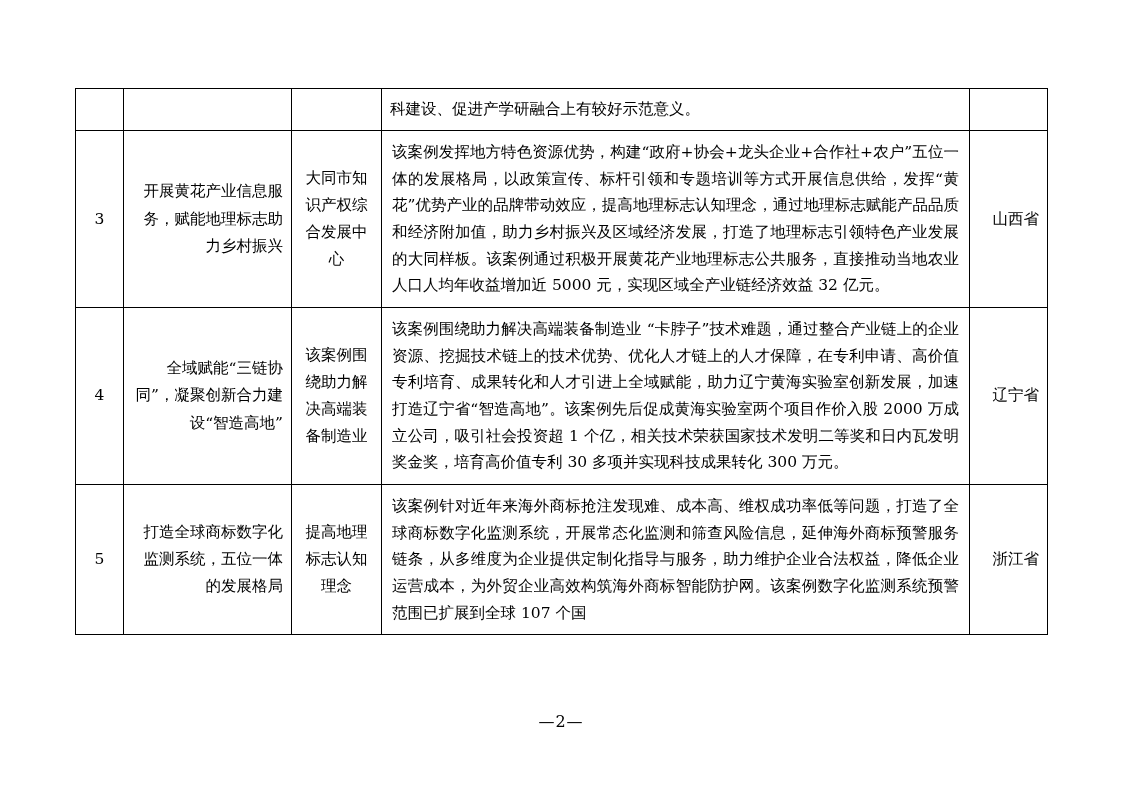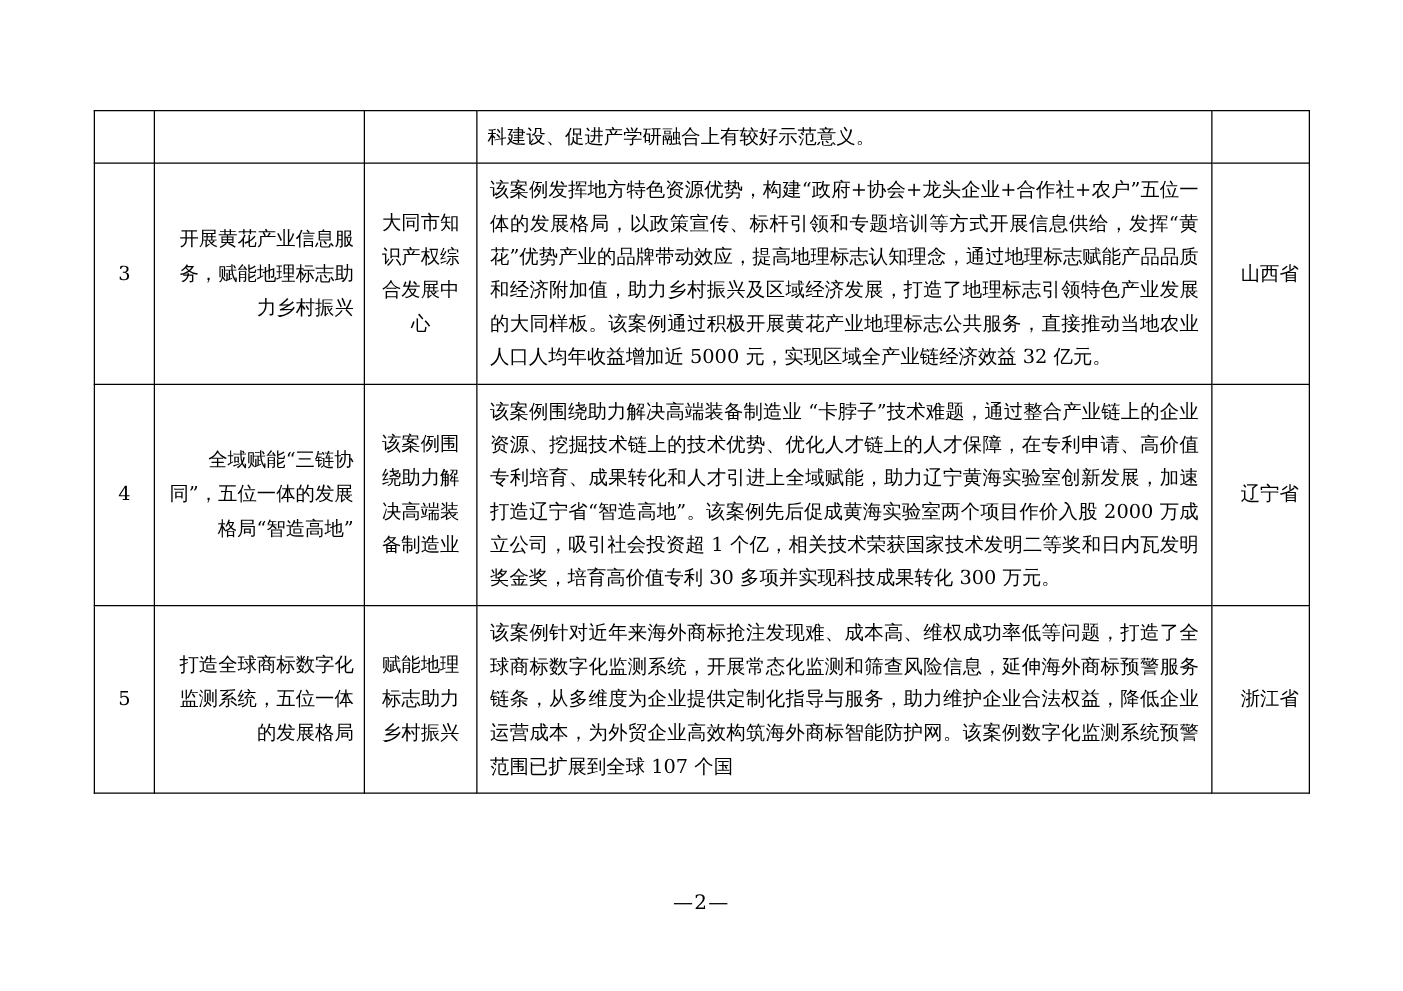--- a/index.html
+++ b/index.html
@@ -114,30 +114,30 @@
       <tr>
         <td class="num">3</td>
         <td class="title">开展黄花产业信息服务，赋能地理标志助力乡村振兴</td>
         <td class="unit">大同市知识产权综合发展中心</td>
         <td class="body">该案例发挥地方特色资源优势，构建“政府+协会+龙头企业+合作社+农户”五位一体的发展格局，以政策宣传、标杆引领和专题培训等方式开展信息供给，发挥“黄花”优势产业的品牌带动效应，提高地理标志认知理念，通过地理标志赋能产品品质和经济附加值，助力乡村振兴及区域经济发展，打造了地理标志引领特色产业发展的大同样板。该案例通过积极开展黄花产业地理标志公共服务，直接推动当地农业人口人均年收益增加近 5000 元，实现区域全产业链经济效益 32 亿元。</td>
         <td class="region">山西省</td>
       </tr>
 
       <tr>
         <td class="num">4</td>
-        <td class="title">全域赋能“三链协同”，五位一体的发展格局“智造高地”</td>
+        <td class="title">全域赋能“三链协同”，凝聚创新合力建设“智造高地”</td>
         <td class="unit">该案例围绕助力解决高端装备制造业</td>
         <td class="body">该案例围绕助力解决高端装备制造业 “卡脖子”技术难题，通过整合产业链上的企业资源、挖掘技术链上的技术优势、优化人才链上的人才保障，在专利申请、高价值专利培育、成果转化和人才引进上全域赋能，助力辽宁黄海实验室创新发展，加速打造辽宁省“智造高地”。该案例先后促成黄海实验室两个项目作价入股 2000 万成立公司，吸引社会投资超 1 个亿，相关技术荣获国家技术发明二等奖和日内瓦发明奖金奖，培育高价值专利 30 多项并实现科技成果转化 300 万元。</td>
         <td class="region">辽宁省</td>
       </tr>
 
       <tr>
         <td class="num">5</td>
         <td class="title">打造全球商标数字化监测系统，五位一体的发展格局</td>
-        <td class="unit">赋能地理标志助力乡村振兴</td>
+        <td class="unit">提高地理标志认知理念</td>
         <td class="body">该案例针对近年来海外商标抢注发现难、成本高、维权成功率低等问题，打造了全球商标数字化监测系统，开展常态化监测和筛查风险信息，延伸海外商标预警服务链条，从多维度为企业提供定制化指导与服务，助力维护企业合法权益，降低企业运营成本，为外贸企业高效构筑海外商标智能防护网。该案例数字化监测系统预警范围已扩展到全球 107 个国</td>
         <td class="region">浙江省</td>
       </tr>
     </tbody>
   </table>
 
   <div class="page-number">—2—</div>
 
 </div>
 

